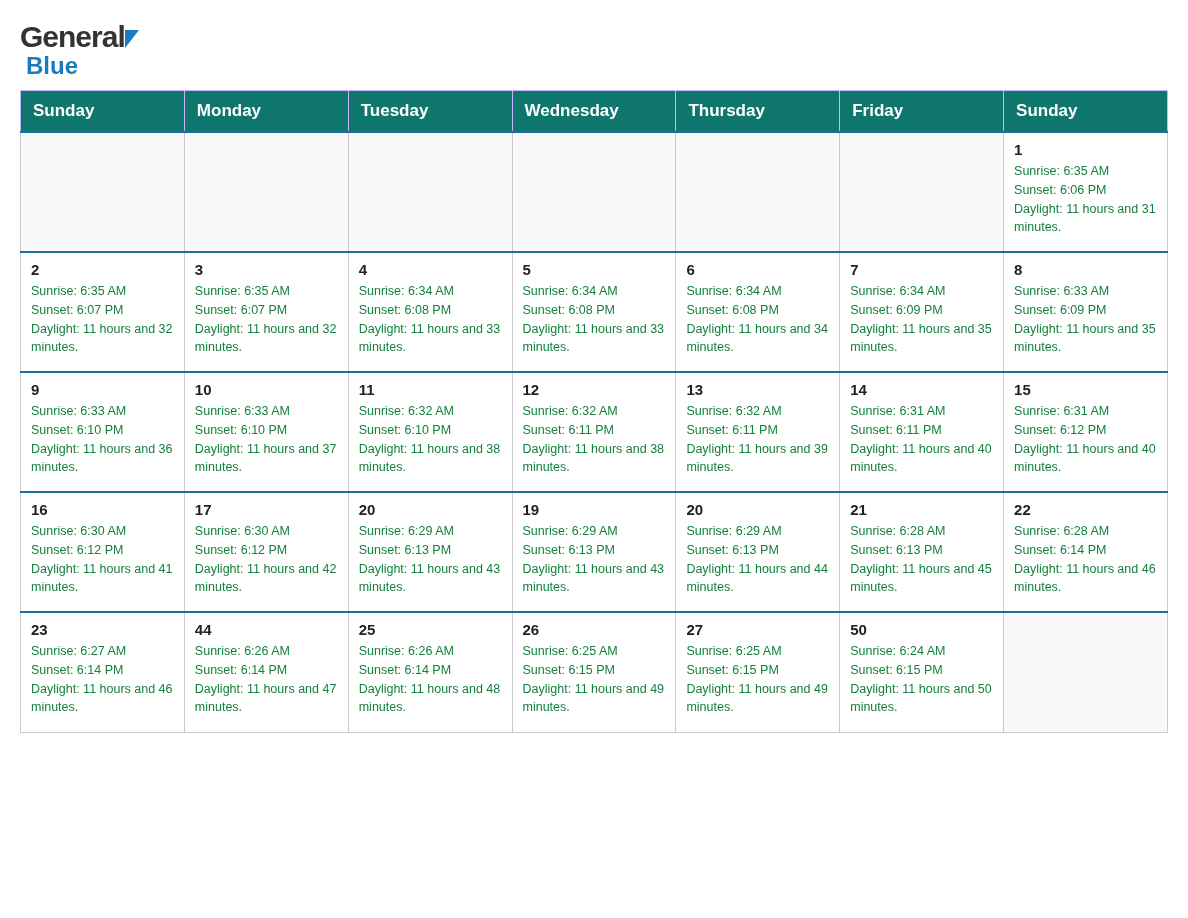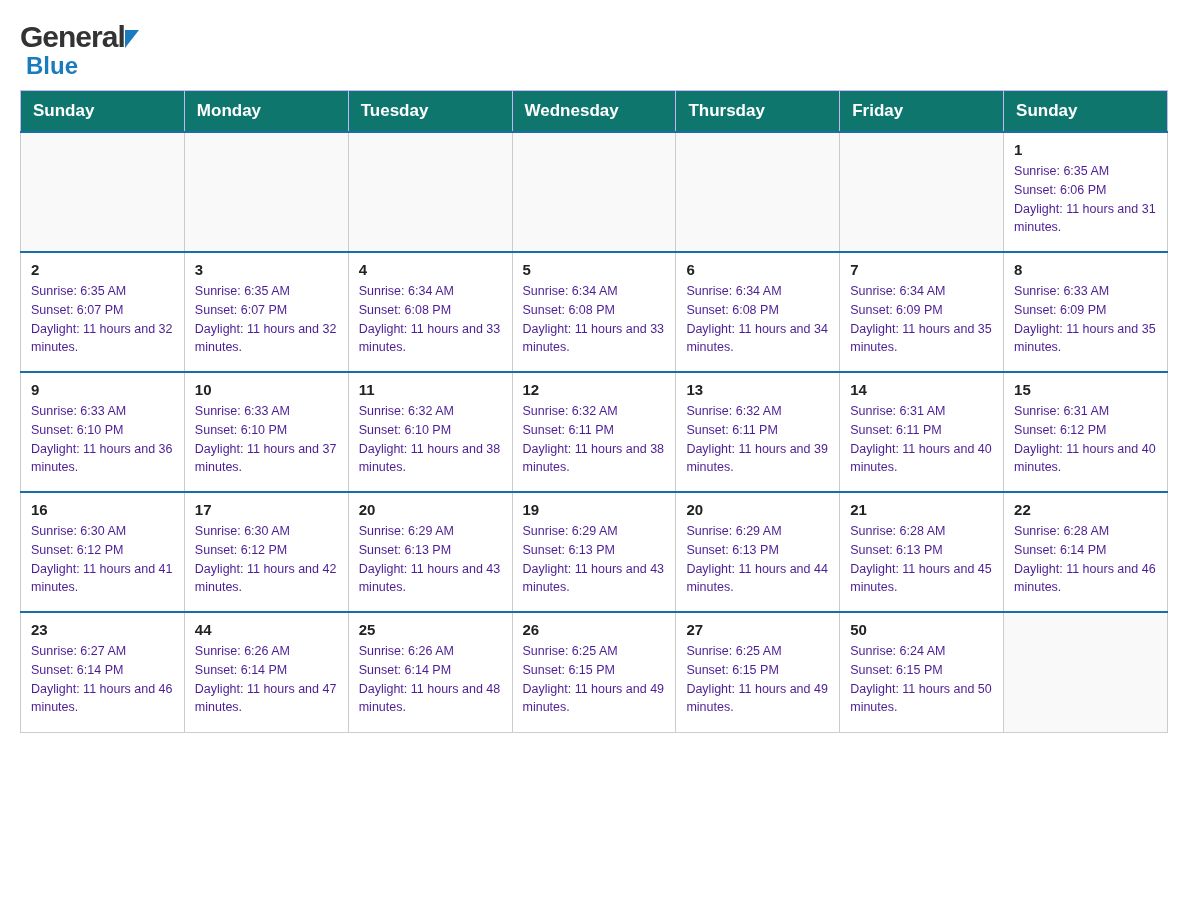--- a/index.html
+++ b/index.html
@@ -67,21 +67,21 @@
     }
     .day-number {
       font-size: 15px;
       font-weight: bold;
       color: #222;
       margin-bottom: 4px;
       display: block;
     }
     .day-info {
       font-size: 12.5px;
-      color: #4c1d95;
+      color: #15803d;
       line-height: 1.5;
     }
     .logo-row {
       display: flex;
       align-items: center;
       gap: 0;
     }
     .logo-text-general {
       font-size: 30px;
       font-weight: bold;

